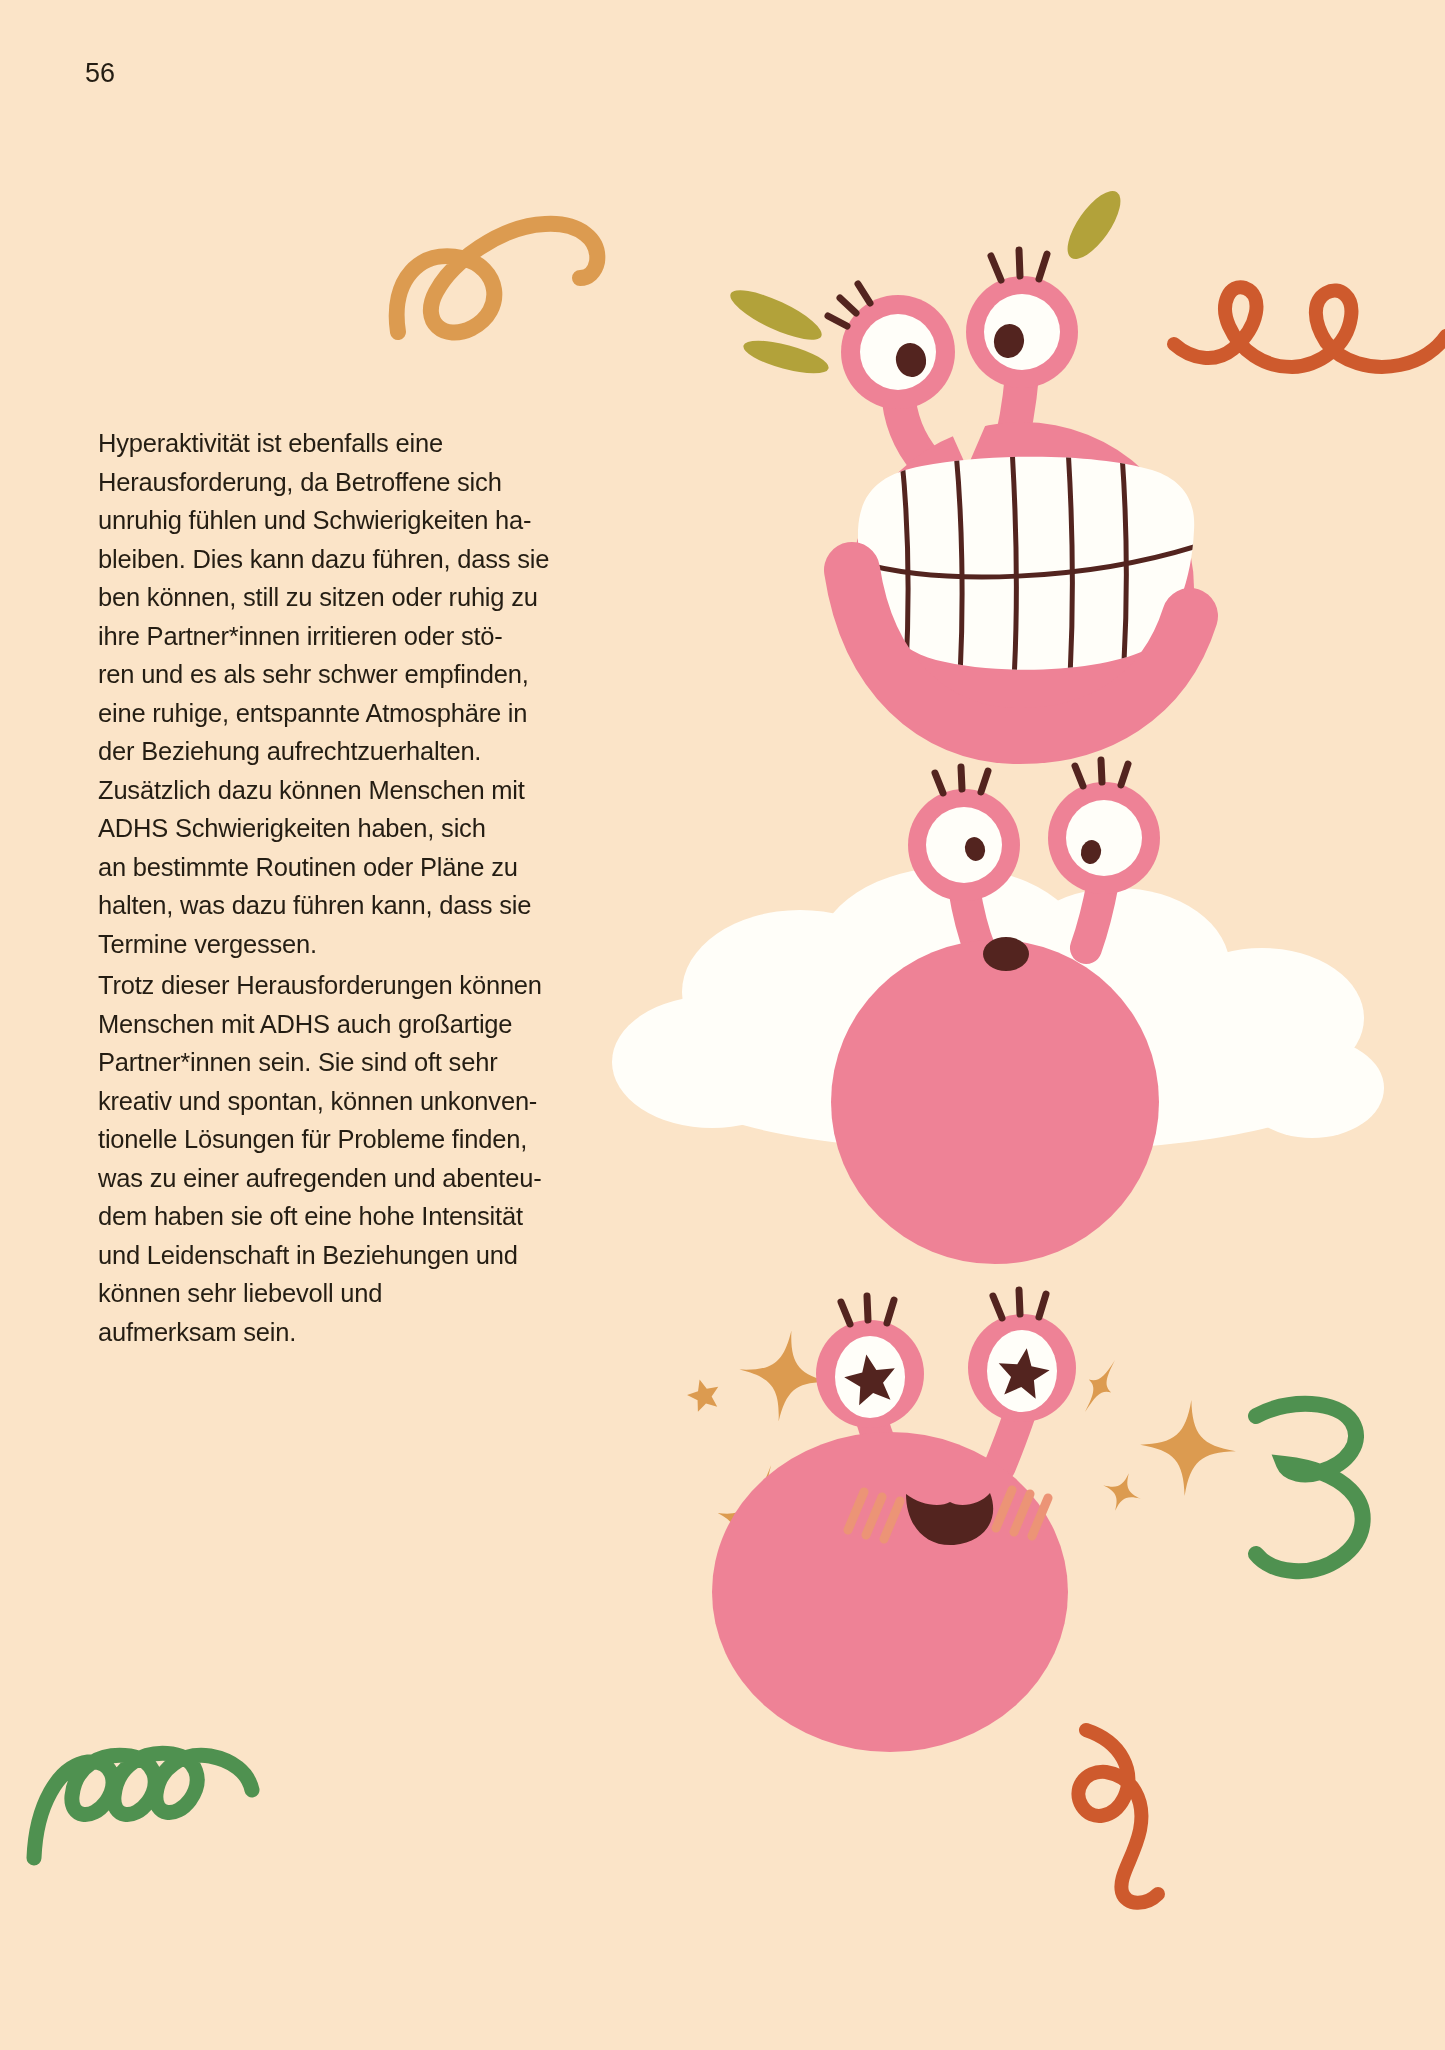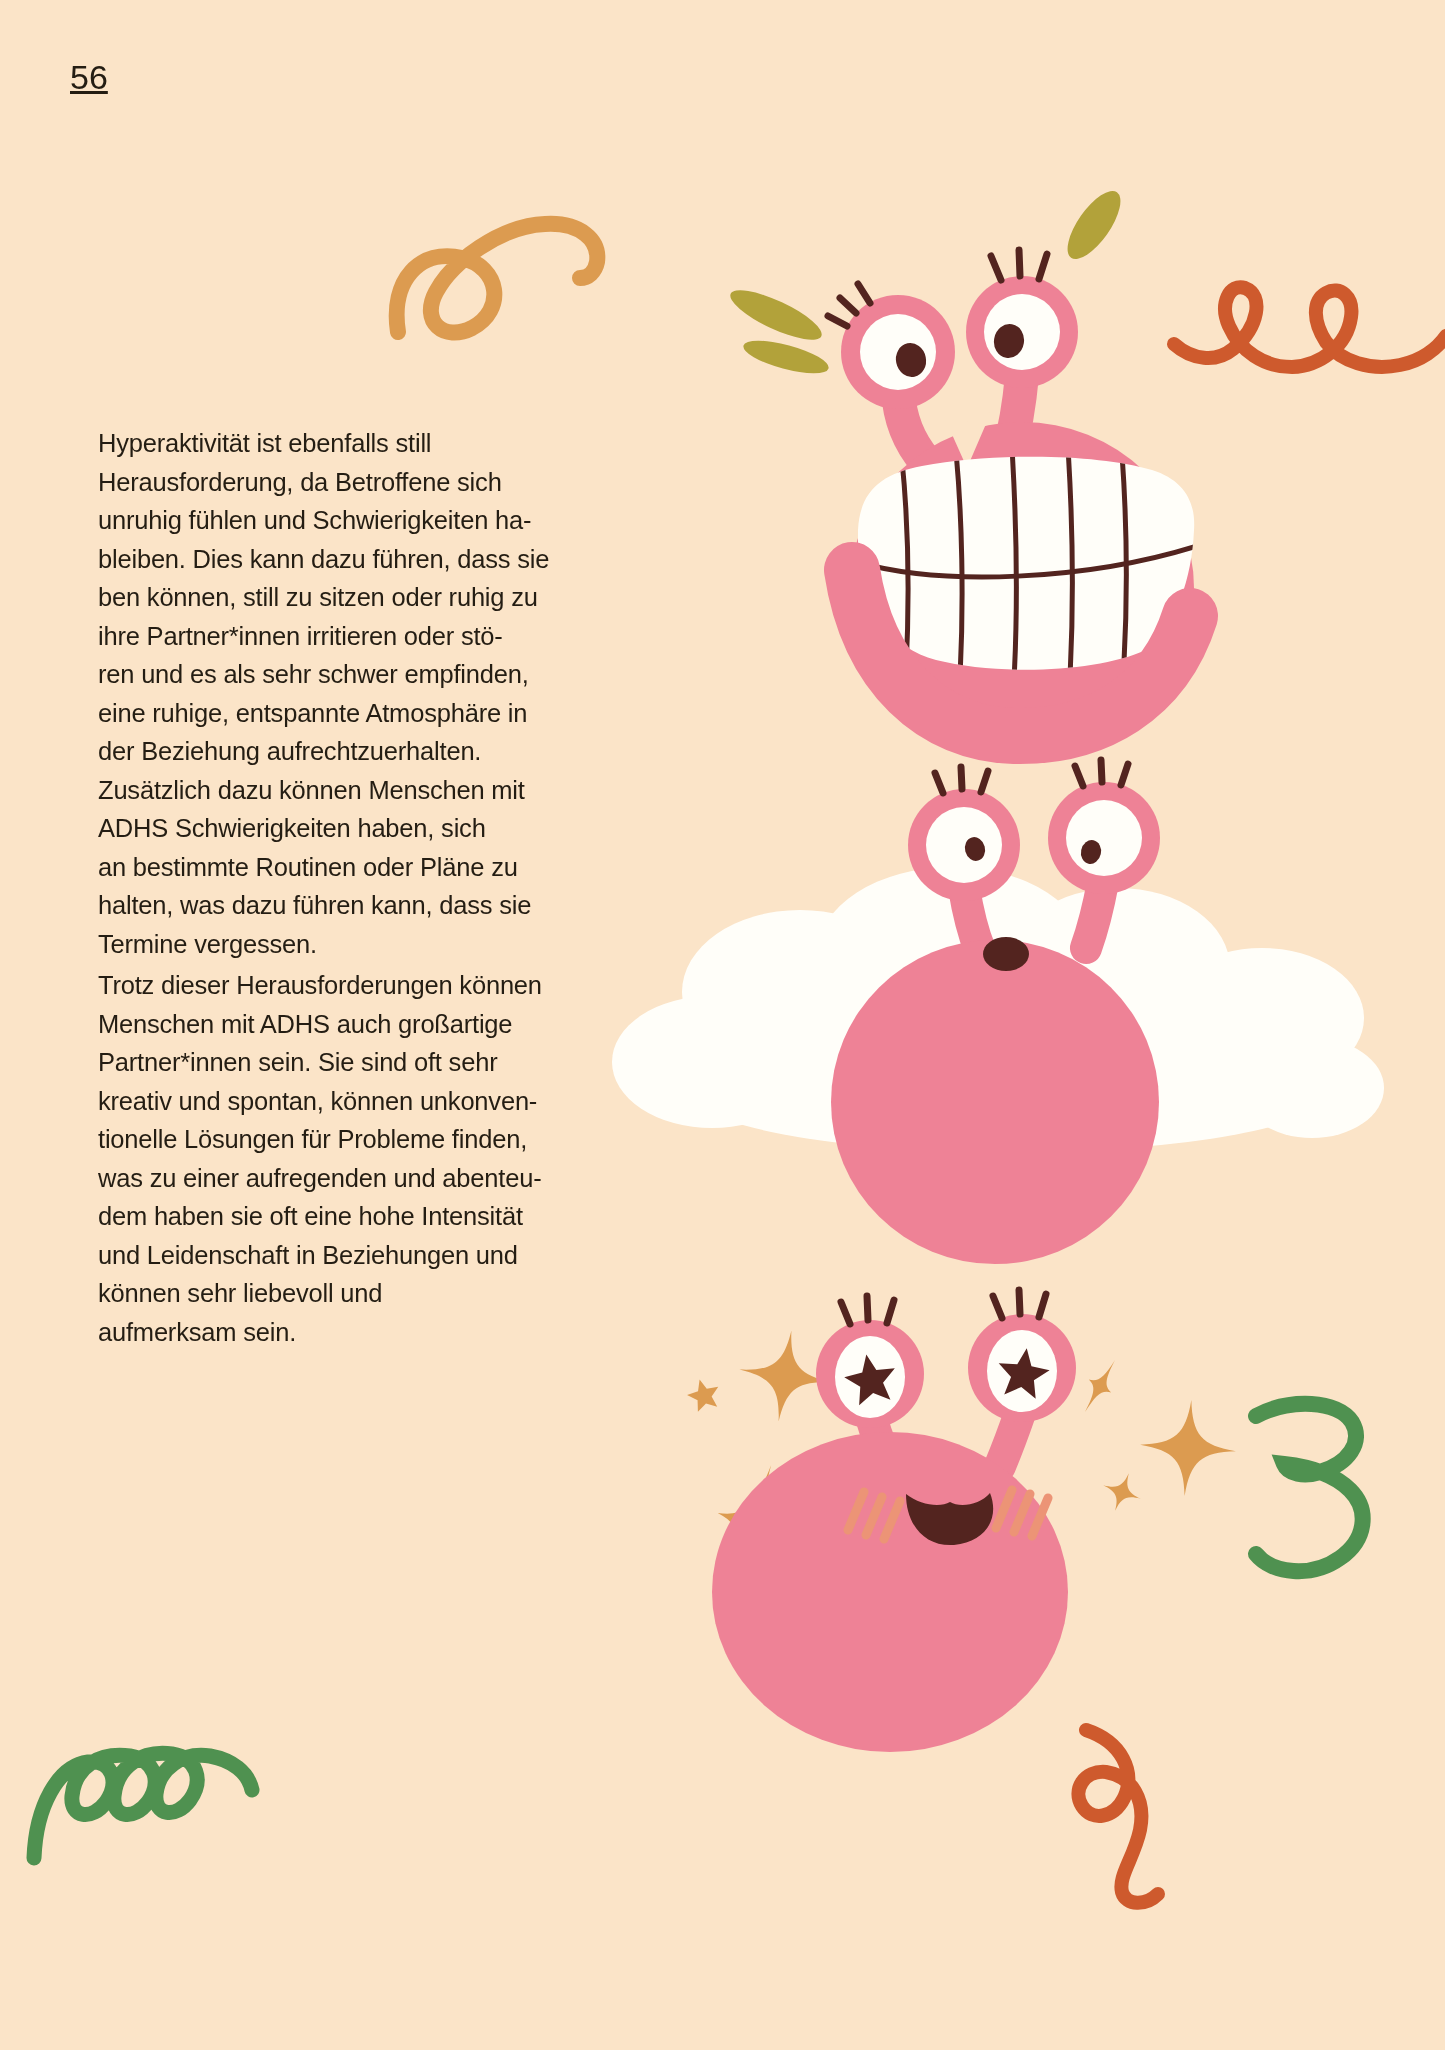--- a/index.html
+++ b/index.html
@@ -5,22 +5,22 @@
   html,body{margin:0;padding:0;}
   .page{
     position:relative;
     width:1445px;height:2050px;
     background:var(--background,#FBE4C8);
     overflow:hidden;
     font-family:"Liberation Sans","DejaVu Sans",sans-serif;
   }
   #illustrations{position:absolute;left:0;top:0;width:1445px;height:2050px;}
   .page-number{
-    position:absolute;left:70px;top:58px;
-    font-size:34px;color:var(--text,#241D13);text-decoration:underline;
+    position:absolute;left:85px;top:58px;
+    font-size:27px;color:var(--text,#241D13);
   }
   .text-block{
     position:absolute;left:98px;top:424px;z-index:2;
     color:var(--text,#241D13);
     font-size:25.5px;line-height:38.5px;letter-spacing:-0.2px;
   }
   .para-2{margin-top:3px;}
   .line{white-space:nowrap;}
   
   .f-pink{fill:var(--pink,#EE8296);}
@@ -181,21 +181,21 @@
 
     <path class="s-green" stroke-width="15" d="M 34 1858 C 36 1806 58 1766 88 1762 C 112 1759 120 1782 106 1802 C 92 1821 70 1818 72 1796 C 75 1766 100 1752 130 1756 C 155 1760 162 1782 148 1802 C 134 1821 112 1818 114 1796 C 117 1766 142 1750 172 1754 C 197 1758 204 1780 190 1800 C 176 1819 154 1816 156 1794 C 159 1768 182 1752 210 1756 C 232 1760 248 1772 252 1790"></path>
 
     <path class="s-red" stroke-width="14" d="M 1086 1730 C 1122 1742 1136 1772 1124 1798 C 1114 1818 1092 1822 1082 1806 C 1072 1790 1084 1770 1106 1772 C 1132 1776 1146 1800 1140 1830 C 1134 1858 1118 1876 1122 1892 C 1126 1906 1146 1906 1158 1894"></path>
   </svg>
 
   <div class="page-number">56</div>
 
   <div class="text-block">
     <div class="para-1">
-      <div class="line">Hyperaktivität ist ebenfalls still</div>
+      <div class="line">Hyperaktivität ist ebenfalls eine</div>
       <div class="line">Herausforderung, da Betroffene sich</div>
       <div class="line">unruhig fühlen und Schwierigkeiten ha-</div>
       <div class="line">bleiben. Dies kann dazu führen, dass sie</div>
       <div class="line">ben können, still zu sitzen oder ruhig zu</div>
       <div class="line">ihre Partner*innen irritieren oder stö-</div>
       <div class="line">ren und es als sehr schwer empfinden,</div>
       <div class="line">eine ruhige, entspannte Atmosphäre in</div>
       <div class="line">der Beziehung aufrechtzuerhalten.</div>
       <div class="line">Zusätzlich dazu können Menschen mit</div>
       <div class="line">ADHS Schwierigkeiten haben, sich</div>

